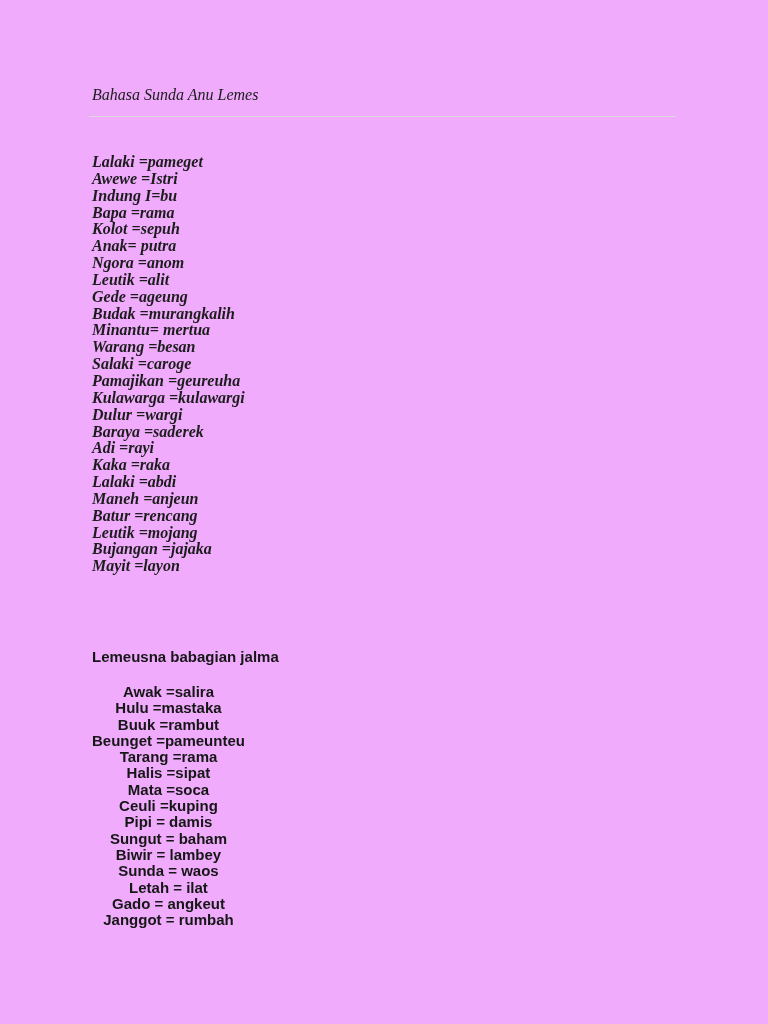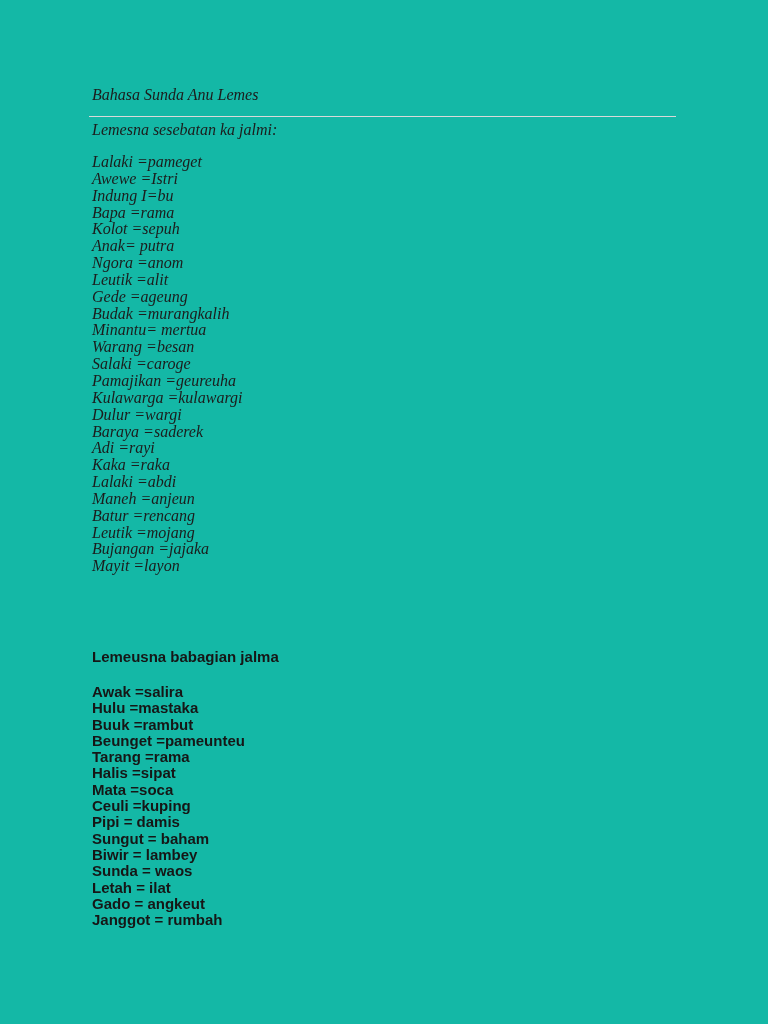--- a/index.html
+++ b/index.html
@@ -4,21 +4,21 @@
 <style>
   html, body {
     margin: 0;
     padding: 0;
     background: #ffffff;
   }
   .page {
     position: relative;
     width: 768px;
     height: 1024px;
-    background: #14b8a6;
+    background: #f0abfc;
     overflow: hidden;
   }
   .serif {
     font-family: "Liberation Serif", "DejaVu Serif", serif;
     font-style: italic;
     font-size: 16px;
     color: #1c1c1c;
   }
   .sans {
     font-family: "Liberation Sans", "DejaVu Sans", sans-serif;
@@ -33,34 +33,33 @@
     position: absolute;
     left: 89px;
     top: 116px;
     width: 587px;
     height: 1px;
     background: #d9d9d9;
   }
   .subtitle    { top: 121px; line-height: 18px; }
   .list1       { top: 154px; line-height: 16.85px; }
   .heading2    { top: 649px; line-height: 15px; }
-  .list2       { top: 684px; line-height: 16.3px; }
+  .list2       { top: 684px; line-height: 16.3px; text-align: center; }
 
-  .line { white-space: pre; }
+  .line { white-space: pre; font-weight: bold; }
 </style>
 </head>
 <body>
 
 <div class="page">
 
   <div class="abs serif doc-title">Bahasa Sunda Anu Lemes</div>
 
   <div class="rule"></div>
 
-  <div class="abs serif subtitle">Lemesna sesebatan ka jalmi:</div>
 
   <div class="abs serif list1">
       <div class="line">Lalaki =pameget</div>
       <div class="line">Awewe =Istri</div>
       <div class="line">Indung I=bu</div>
       <div class="line">Bapa =rama</div>
       <div class="line">Kolot =sepuh</div>
       <div class="line">Anak= putra</div>
       <div class="line">Ngora =anom</div>
       <div class="line">Leutik =alit</div>

